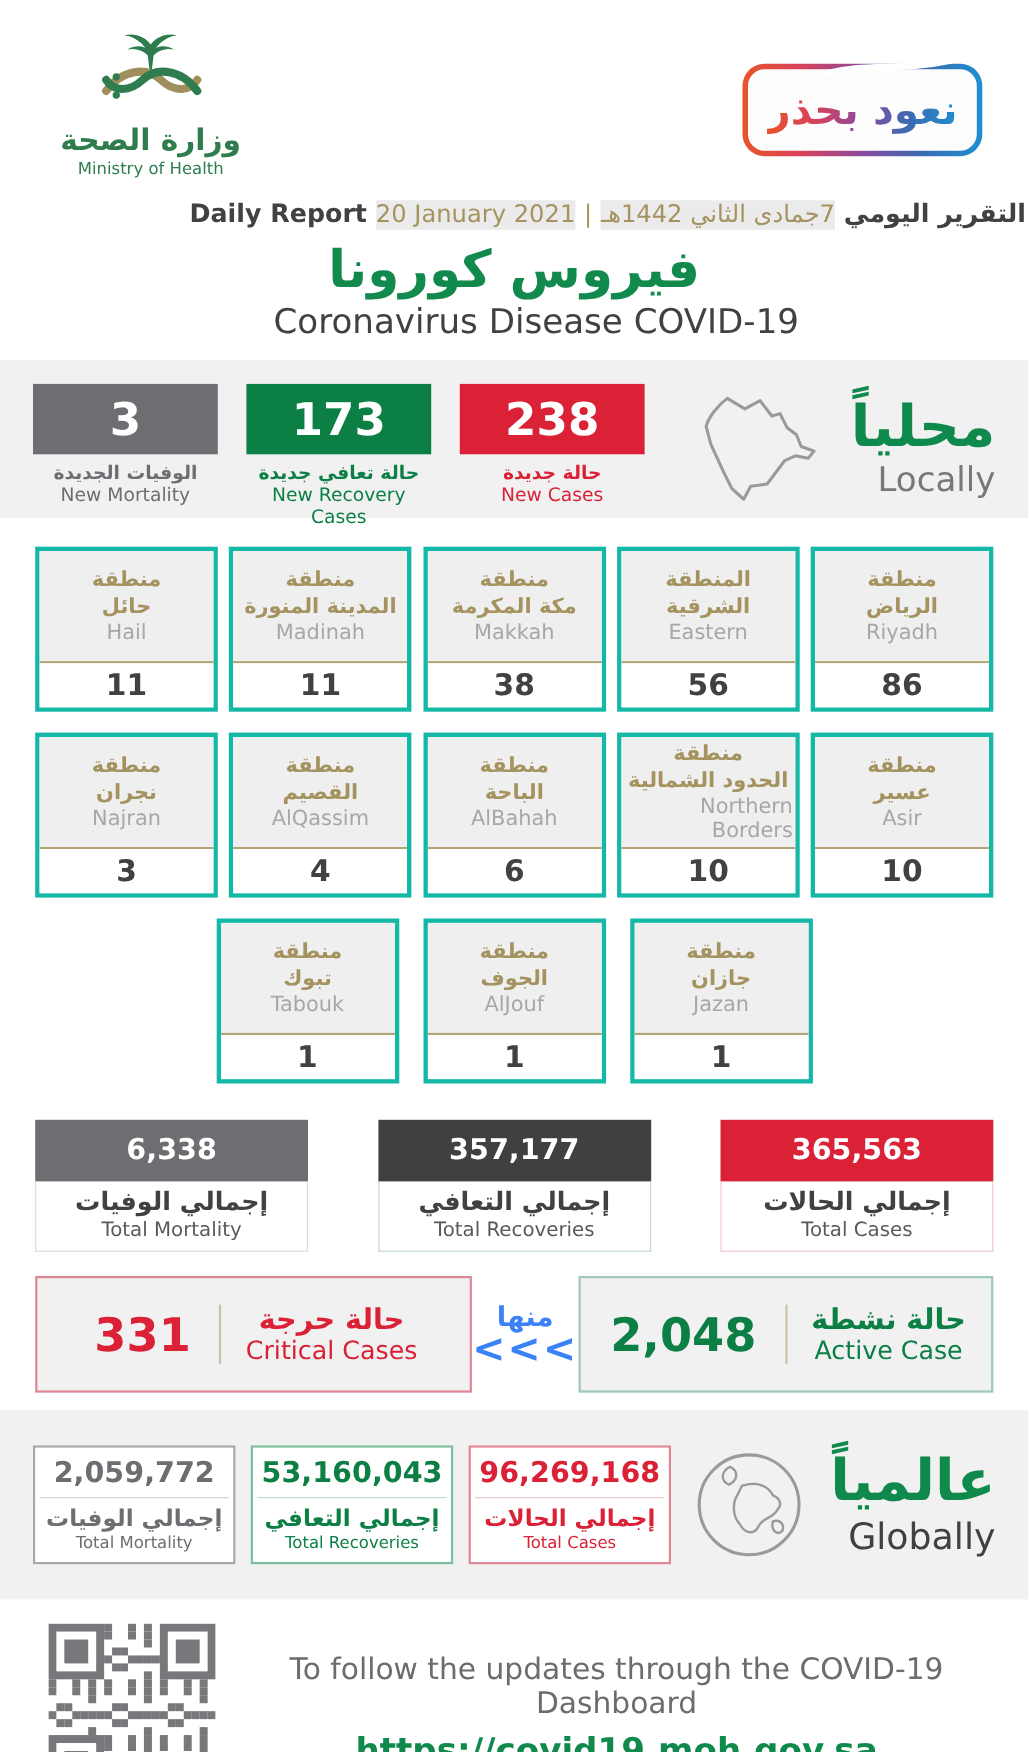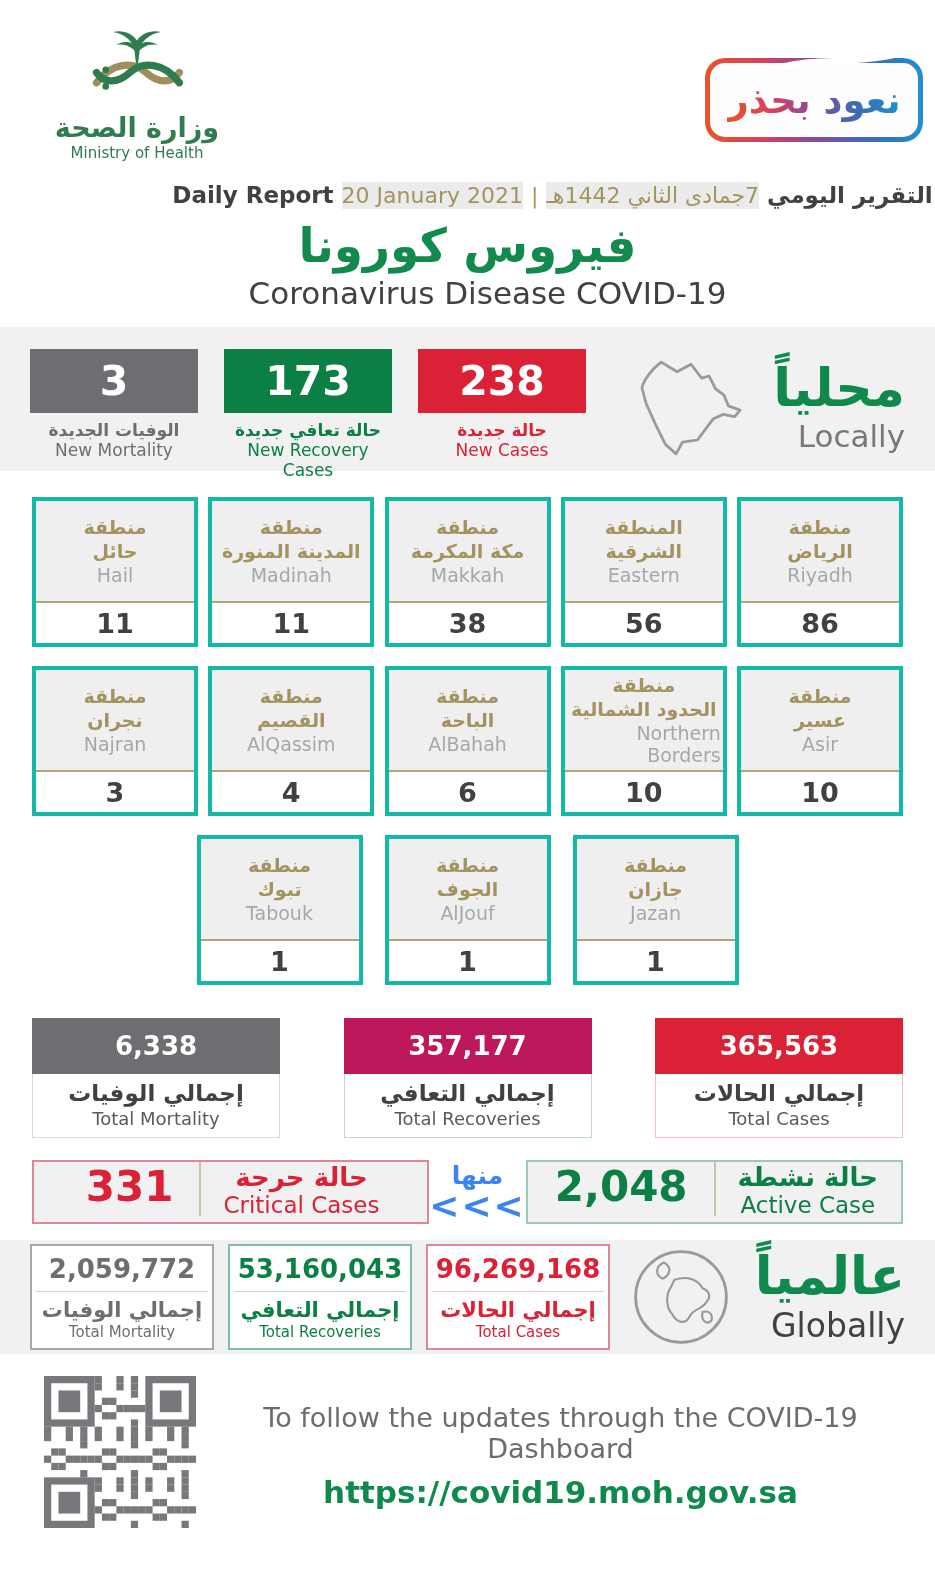--- a/index.html
+++ b/index.html
@@ -6,21 +6,21 @@
   body{
     width:935px;height:1593px;background:#ffffff;overflow:hidden;position:relative;
     font-family:"DejaVu Sans", sans-serif;color:#414042;
   }
   
   .header{position:relative;height:178px;}
   .logo{position:absolute;left:52px;top:22px;width:170px;text-align:center;}
   .logo svg{width:120px;height:92px;display:block;margin:0 auto;}
   .logo-ar{color:#2f7d4f;font-size:27px;font-weight:bold;line-height:1.05;}
   .logo-en{color:#2f7d4f;font-size:15px;margin-top:2px;}
-  .badge{position:absolute;right:12px;top:58px;width:218px;height:84px;border-radius:20px;
+  .badge{position:absolute;right:42px;top:58px;width:218px;height:84px;border-radius:20px;
     background:linear-gradient(90deg,#e8542a,#d8415a,#8a4a9e,#3b6cb3,#1f8fd0);
     padding:5px;box-sizing:border-box;}
   .badge-inner{width:100%;height:100%;background:#fdfdfd;border-radius:15px;
     display:flex;align-items:center;justify-content:center;position:relative;}
   .badge-text{font-size:37px;font-weight:bold;
     background:linear-gradient(90deg,#e8542a,#d8415a,#8a4a9e,#3b6cb3,#1f8fd0);
     -webkit-background-clip:text;background-clip:text;color:transparent;}
   .badge-swoosh{position:absolute;top:-12px;right:20px;width:120px;height:20px;}
   
   .report-line{display:flex;align-items:center;justify-content:center;gap:8px;
@@ -69,37 +69,37 @@
   .total-unit{width:248px;text-align:center;}
   .total-box{height:56px;display:flex;align-items:center;justify-content:center;
     color:#fff;font-size:26px;font-weight:bold;}
   .total-label{border:1px solid #d9d9d9;border-top:none;padding:6px 2px 8px 2px;}
   .total-unit.green .total-label{border-color:#bcd9c8;}
   .total-unit.red .total-label{border-color:#efc3c9;}
   .tot-ar{font-size:23px;font-weight:bold;color:#414042;}
   .tot-en{font-size:18px;color:#58595b;margin-top:2px;}
   
   .crit-row{display:flex;justify-content:space-between;align-items:center;padding:16px 32px;}
-  .pill{background:#f1f1f2;box-sizing:border-box;display:flex;align-items:flex-start;
-    justify-content:center;height:64px;}
+  .pill{background:#f1f1f2;box-sizing:border-box;display:flex;align-items:center;
+    justify-content:center;height:106px;}
   .pill .num{font-size:42px;font-weight:bold;padding:0 26px;}
   .pill .vdiv{width:2px;height:54px;background:#b2a476;opacity:.6;}
   .pill .lab{padding:0 22px;text-align:center;}
   .pill .lab-ar{font-size:26px;font-weight:bold;}
   .pill .lab-en{font-size:23px;}
   .pill.critical{border:2px solid #e08795;width:398px;}
   .pill.critical .num,.pill.critical .lab-ar,.pill.critical .lab-en{color:#da2135;}
   .pill.active{border:2px solid #9ec9b4;width:378px;flex-direction:row;}
   .pill.active .num,.pill.active .lab-ar,.pill.active .lab-en{color:#0c7f45;}
   .of-which{text-align:center;color:#3b82f6;}
   .of-which .minha{font-size:25px;font-weight:bold;}
   .of-which .arrows{font-size:36px;font-weight:bold;letter-spacing:2px;line-height:.9;}
   
-  .globally-band{display:flex;justify-content:space-between;
-    padding:4px 30px;height:106px;}
+  .globally-band{display:flex;justify-content:space-between;align-items:center;
+    padding:33px 30px;height:106px;}
   .gstat-group{display:flex;gap:14px;}
   .gstat{width:184px;background:#fff;border:2px solid;box-sizing:border-box;
     text-align:center;padding:8px 4px 9px 4px;}
   .gstat .gnum{font-size:26px;font-weight:bold;padding-bottom:7px;border-bottom:1px solid;}
   .gstat .gar{font-size:21px;font-weight:bold;margin-top:6px;}
   .gstat .gen{font-size:15px;margin-top:1px;}
   .gstat.gray{border-color:#a7a8ab;} .gstat.gray .gnum{border-color:#d2d2d4;}
   .gstat.gray .gnum,.gstat.gray .gar,.gstat.gray .gen{color:#6d6e71;}
   .gstat.green{border-color:#7fbf9f;} .gstat.green .gnum{border-color:#bcd9c8;}
   .gstat.green .gnum,.gstat.green .gar,.gstat.green .gen{color:#0c7f45;}
@@ -308,21 +308,21 @@
 
 <div class="totals">
   <div class="total-unit gray">
     <div class="total-box" style="background:#6d6e71;">6,338</div>
     <div class="total-label">
       <div class="tot-ar" dir="rtl">إجمالي الوفيات</div>
       <div class="tot-en">Total Mortality</div>
     </div>
   </div>
   <div class="total-unit green">
-    <div class="total-box" style="background:#be185d;">357,177</div>
+    <div class="total-box" style="background:#404040;">357,177</div>
     <div class="total-label">
       <div class="tot-ar" dir="rtl">إجمالي التعافي</div>
       <div class="tot-en">Total Recoveries</div>
     </div>
   </div>
   <div class="total-unit red">
     <div class="total-box" style="background:#da2135;">365,563</div>
     <div class="total-label">
       <div class="tot-ar" dir="rtl">إجمالي الحالات</div>
       <div class="tot-en">Total Cases</div>

